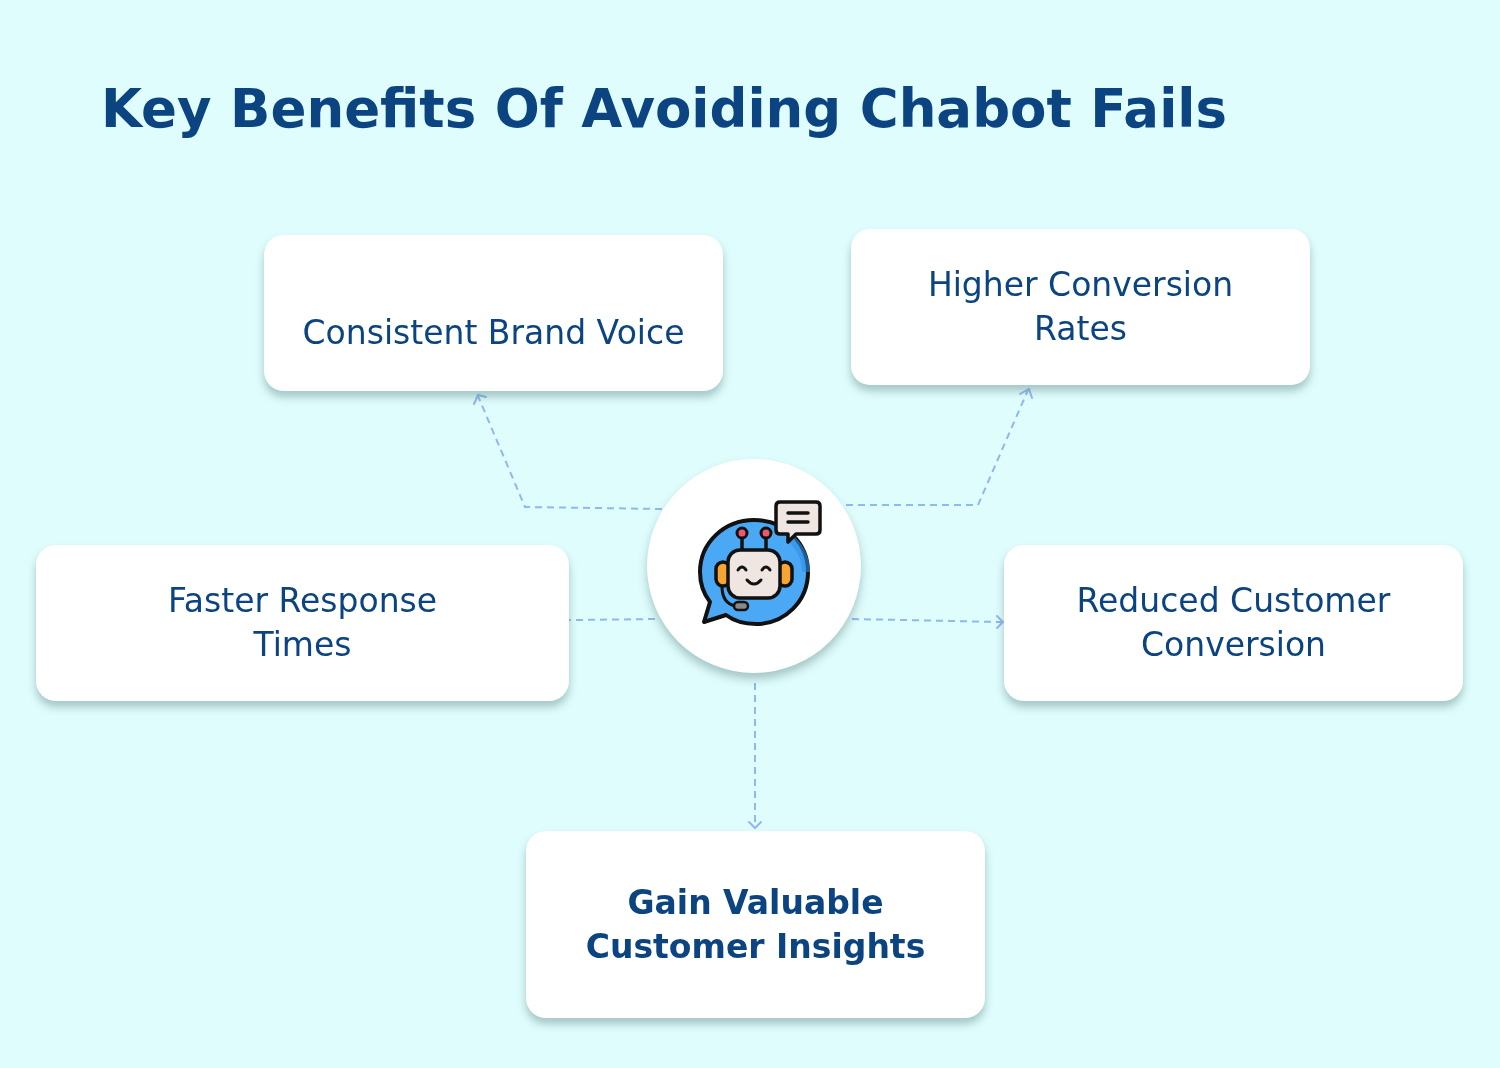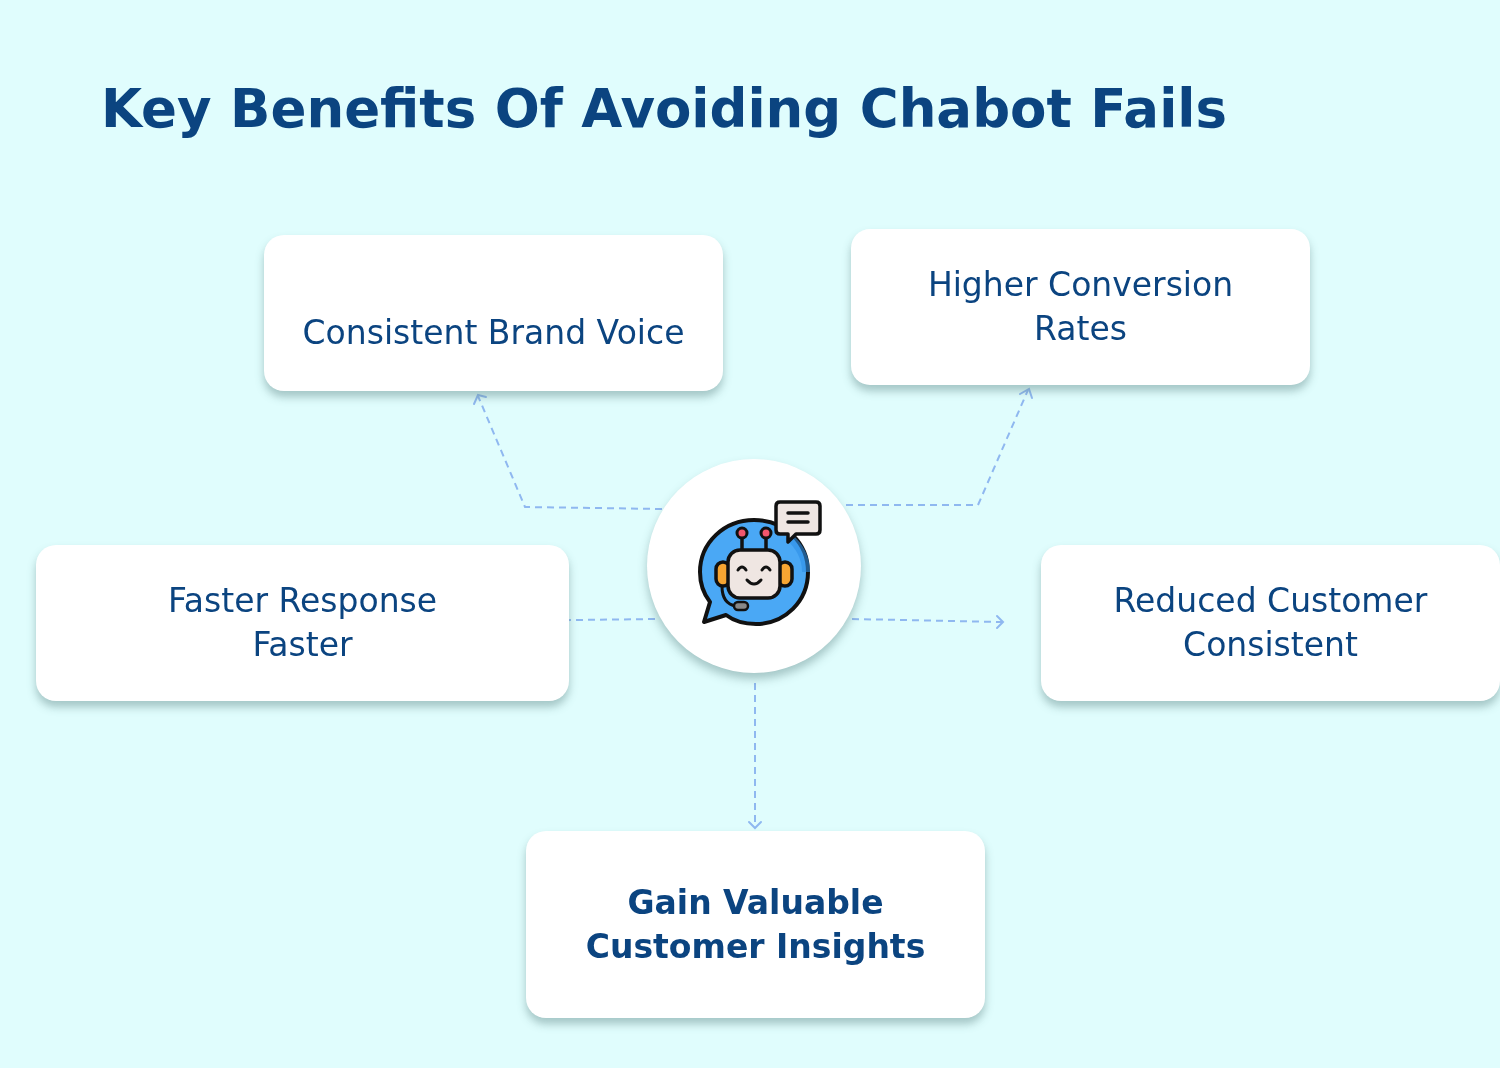--- a/index.html
+++ b/index.html
@@ -25,21 +25,21 @@
       text-align: center;
       color: #0b4480;
       font-size: 33px; line-height: 44px;
       font-family: "DejaVu Sans", sans-serif;
       box-sizing: border-box; padding: 0 10px;
     }
     .box span { display: block; }
     #box-brand { left: 264px; top: 235px; width: 459px; height: 156px; align-items: flex-start; padding-top: 76px; }
     #box-conversion { left: 851px; top: 229px; width: 459px; height: 156px; border-radius: 19px; }
     #box-response { left: 36px; top: 545px; width: 533px; height: 156px; }
-    #box-frustration { left: 1041px; top: 545px; width: 459px; height: 156px; }
+    #box-frustration { left: 1004px; top: 545px; width: 459px; height: 156px; }
     #box-insights { left: 526px; top: 831px; width: 459px; height: 187px; font-weight: bold; }
     .connectors { position: absolute; left: 0; top: 0; }
     .hub {
       position: absolute; left: 647px; top: 459px;
       width: 214px; height: 214px; border-radius: 50%;
       background: #ffffff;
       box-shadow: 0 6px 10px rgba(90,130,130,0.45);
     }
     .hub svg { position: absolute; left: 37px; top: 37px; }
   </style>
@@ -74,28 +74,28 @@
 <div class="box" id="box-conversion">
   <div>
     <span>Higher Conversion</span>
     <span>Rates</span>
   </div>
 </div>
 
 <div class="box" id="box-response">
   <div>
     <span>Faster Response</span>
-    <span>Faster</span>
+    <span>Times</span>
   </div>
 </div>
 
 <div class="box" id="box-frustration">
   <div>
     <span>Reduced Customer</span>
-    <span>Consistent</span>
+    <span>Conversion</span>
   </div>
 </div>
 
 <div class="box" id="box-insights">
   <div>
     <span>Gain Valuable</span>
     <span>Customer Insights</span>
   </div>
 </div>
 

